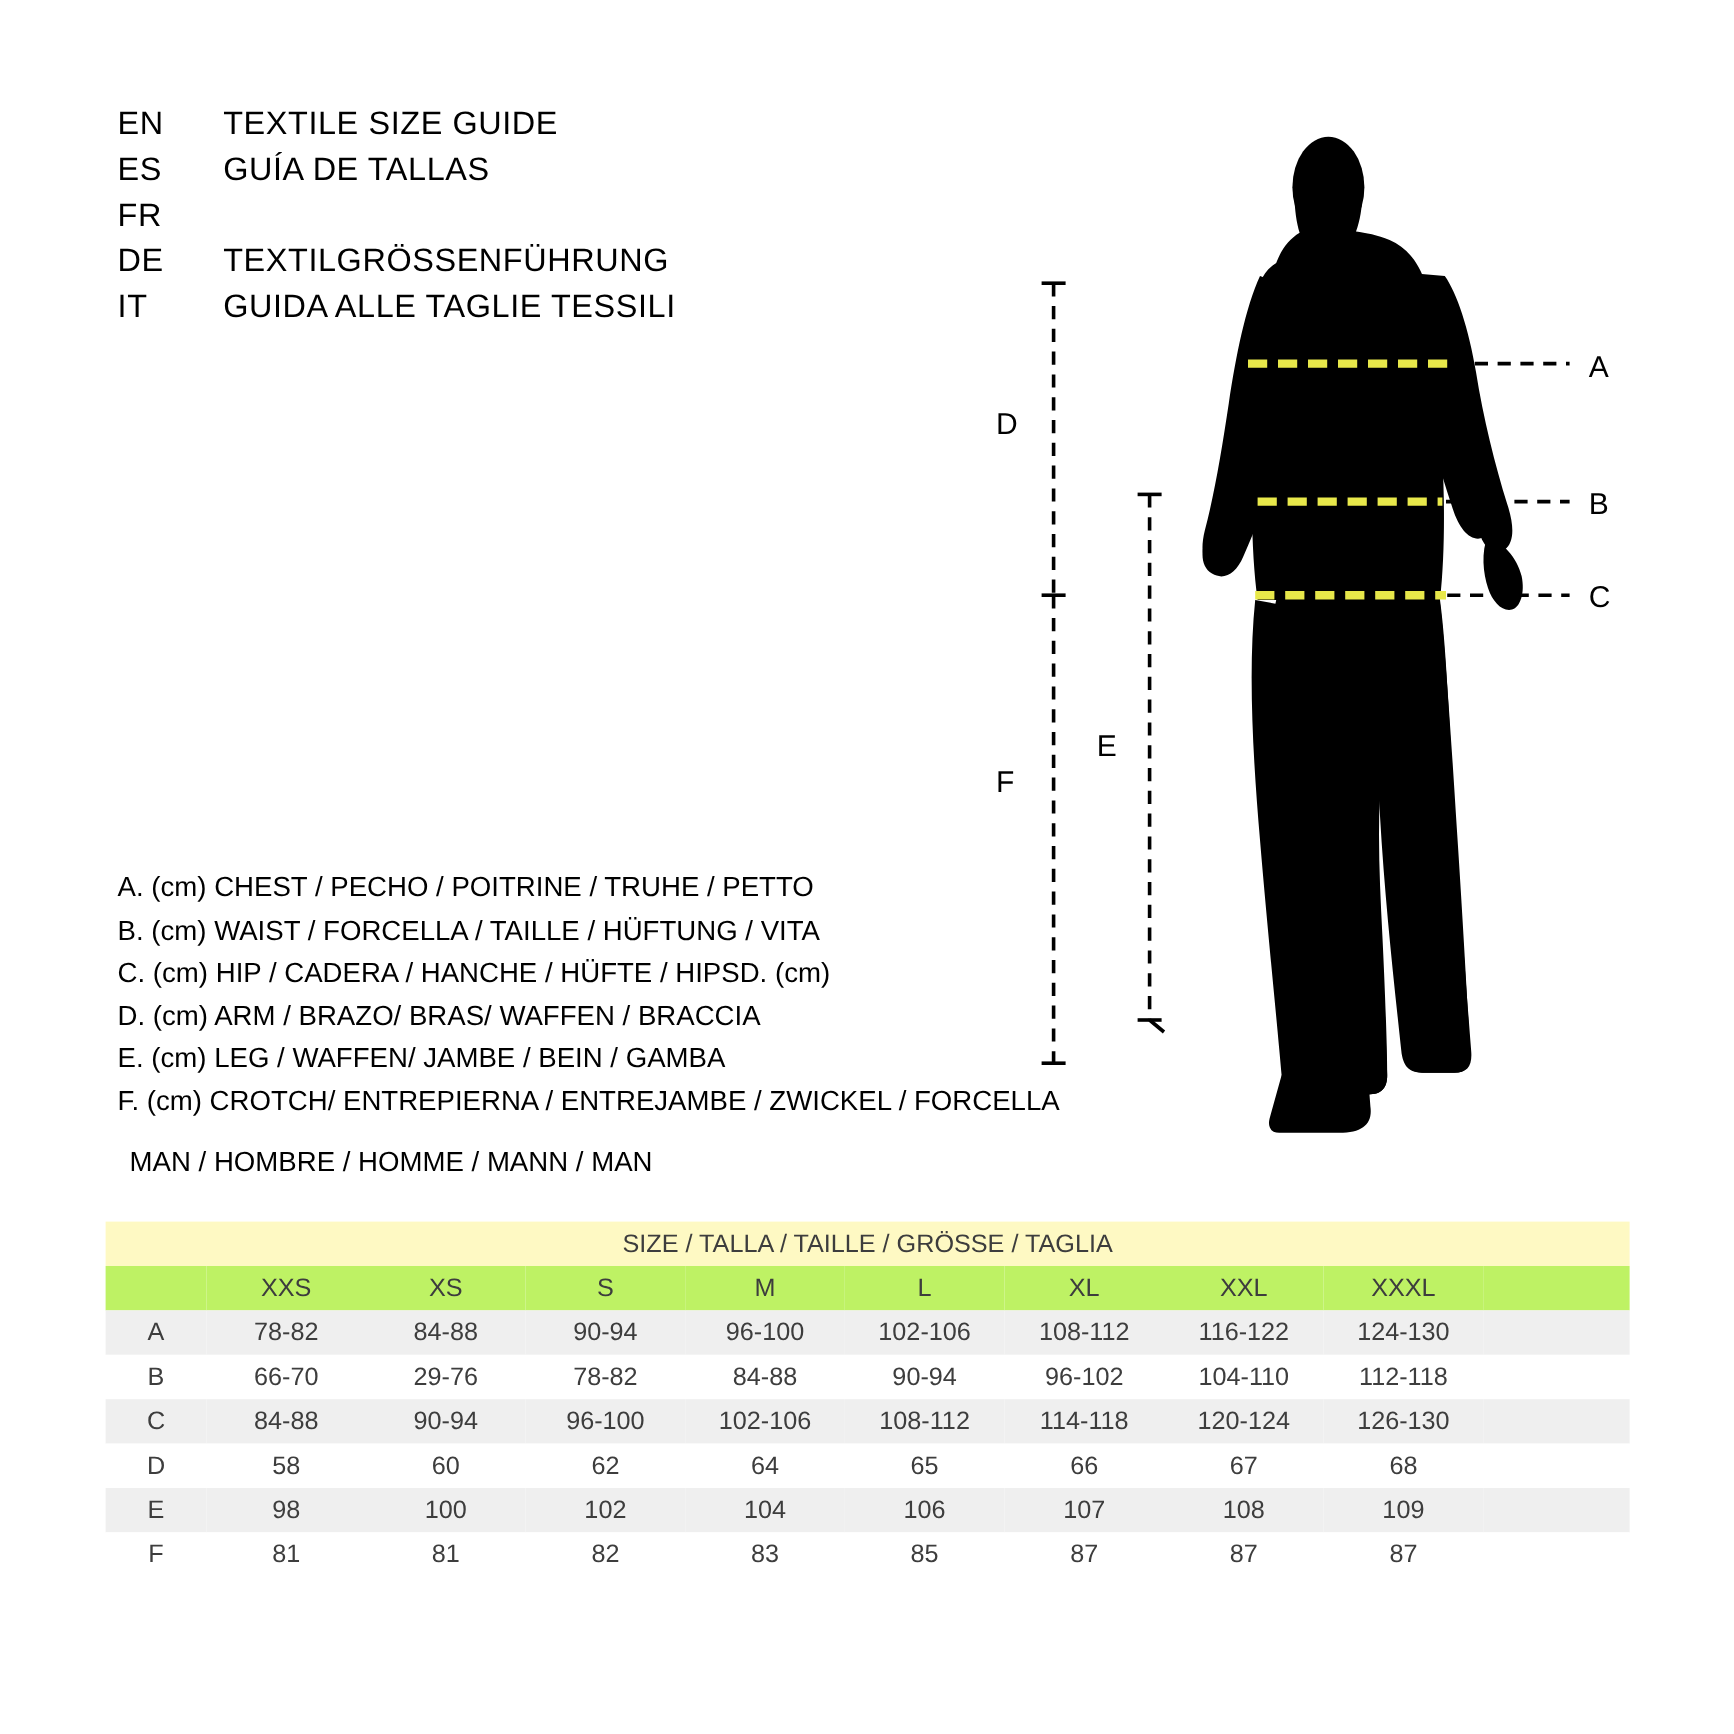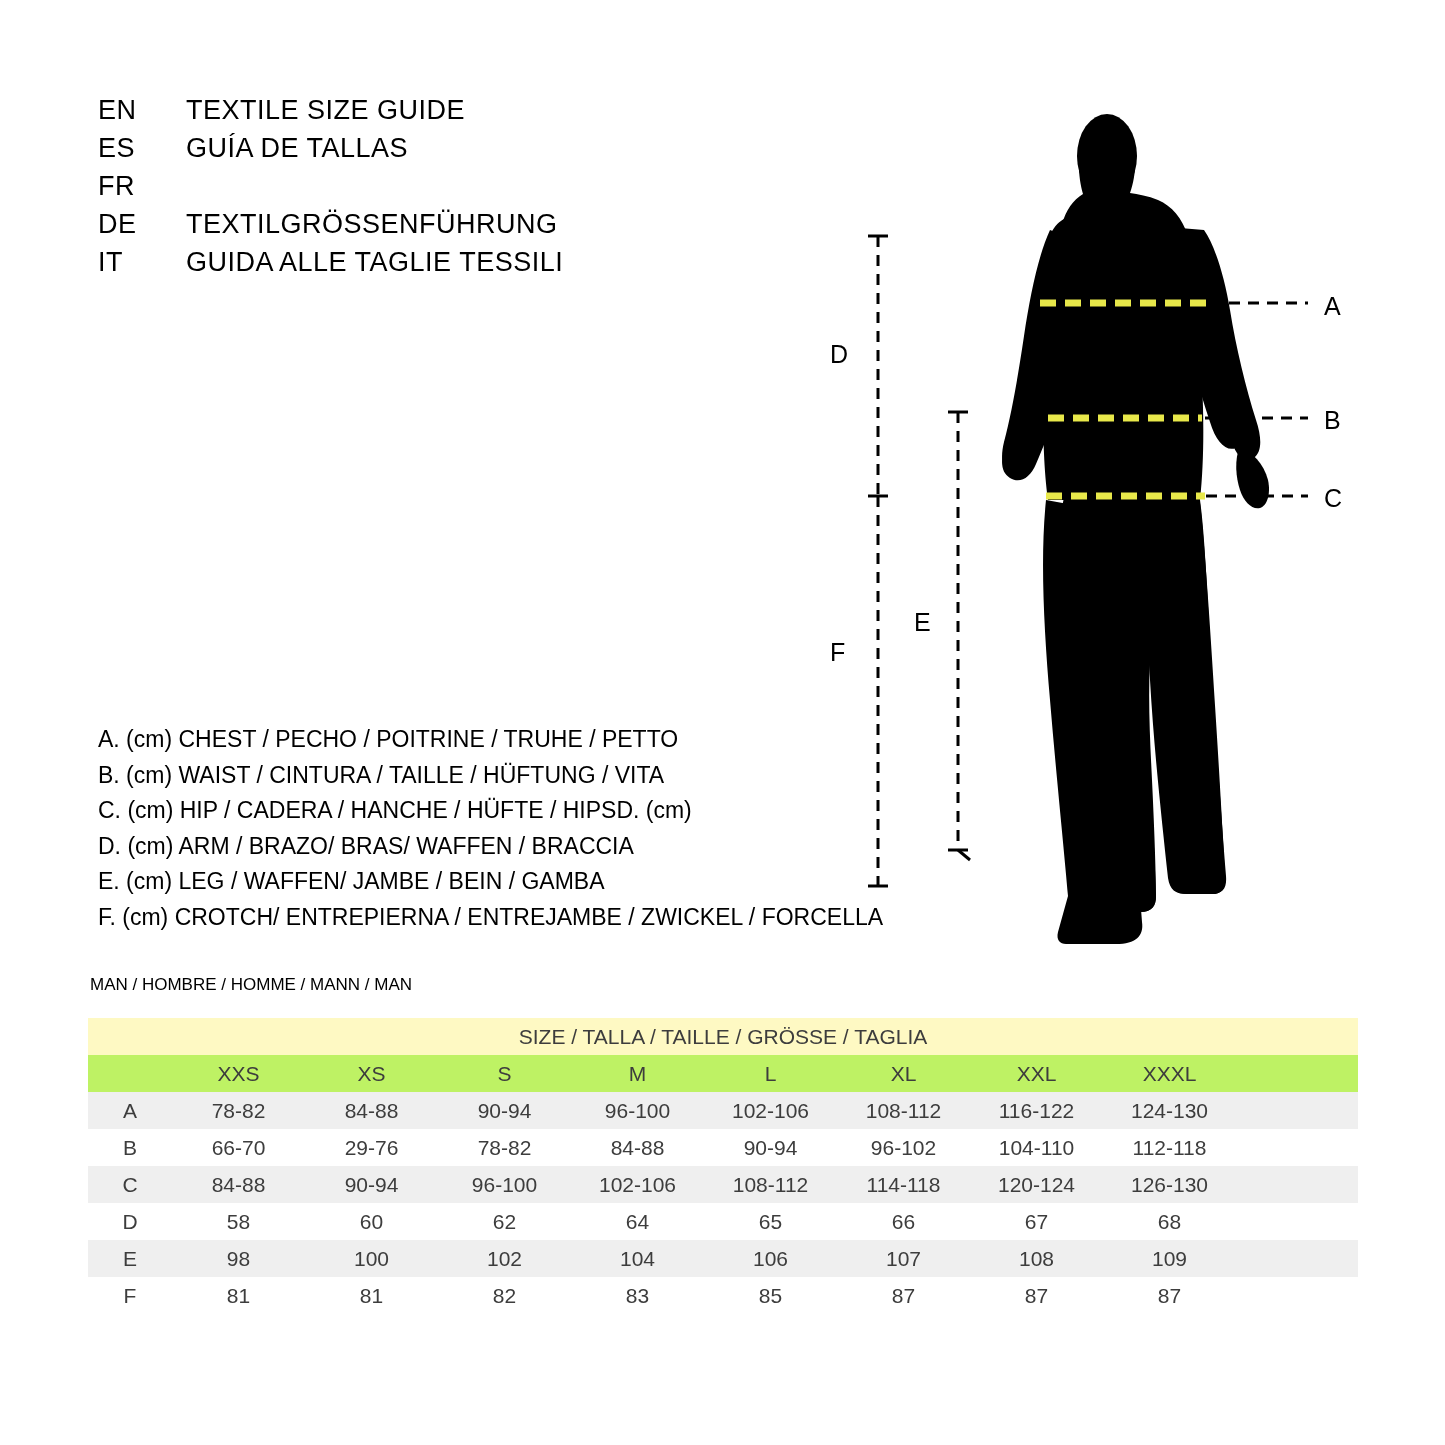--- a/index.html
+++ b/index.html
@@ -18,21 +18,21 @@
 
   
   .titles {
     position: absolute;
     left: 98px;
     top: 88px;
     width: 620px;
   }
   .title-row {
     display: flex;
-    align-items: flex-end;
+    align-items: flex-start;
     height: 38px;
   }
   .title-lang {
     width: 88px;
     font-size: 27px;
     letter-spacing: 0.5px;
   }
   .title-text {
     font-size: 27px;
     letter-spacing: 0.5px;
@@ -46,25 +46,24 @@
     top: 722px;
     width: 800px;
   }
   .legend-line {
     font-size: 23px;
     line-height: 35.5px;
     white-space: nowrap;
   }
   .gender-line {
     position: absolute;
-    left: 90px;
+    left: 108px;
     top: 955px;
-    font-size: 17px;
+    font-size: 23px;
     white-space: nowrap;
-    margin-top: 20px;
   }
 
   
   .figure-area {
     position: absolute;
     left: 840px;
     top: 60px;
     width: 560px;
     height: 900px;
   }
@@ -146,21 +145,21 @@
     <span class="title-text">TEXTILGRÖSSENFÜHRUNG</span>
   </div>
   <div class="title-row">
     <span class="title-lang">IT</span>
     <span class="title-text">GUIDA ALLE TAGLIE TESSILI</span>
   </div>
 </div>
 
 <div class="legend">
   <div class="legend-line">A. (cm) CHEST / PECHO / POITRINE / TRUHE / PETTO</div>
-  <div class="legend-line">B. (cm) WAIST / CINTURA / TAILLE / HÜFTUNG / VITA</div>
+  <div class="legend-line">B. (cm) WAIST / FORCELLA / TAILLE / HÜFTUNG / VITA</div>
   <div class="legend-line">C. (cm) HIP / CADERA / HANCHE / HÜFTE / HIPSD. (cm)</div>
   <div class="legend-line">D. (cm) ARM / BRAZO/ BRAS/ WAFFEN / BRACCIA</div>
   <div class="legend-line">E. (cm) LEG / WAFFEN/ JAMBE / BEIN / GAMBA</div>
   <div class="legend-line">F. (cm) CROTCH/ ENTREPIERNA / ENTREJAMBE / ZWICKEL / FORCELLA</div>
 </div>
 
 <div class="gender-line">MAN / HOMBRE / HOMME / MANN / MAN</div>
 
 <div class="figure-area">
   <svg class="silhouette" width="560" height="900" viewBox="0 0 560 900">

